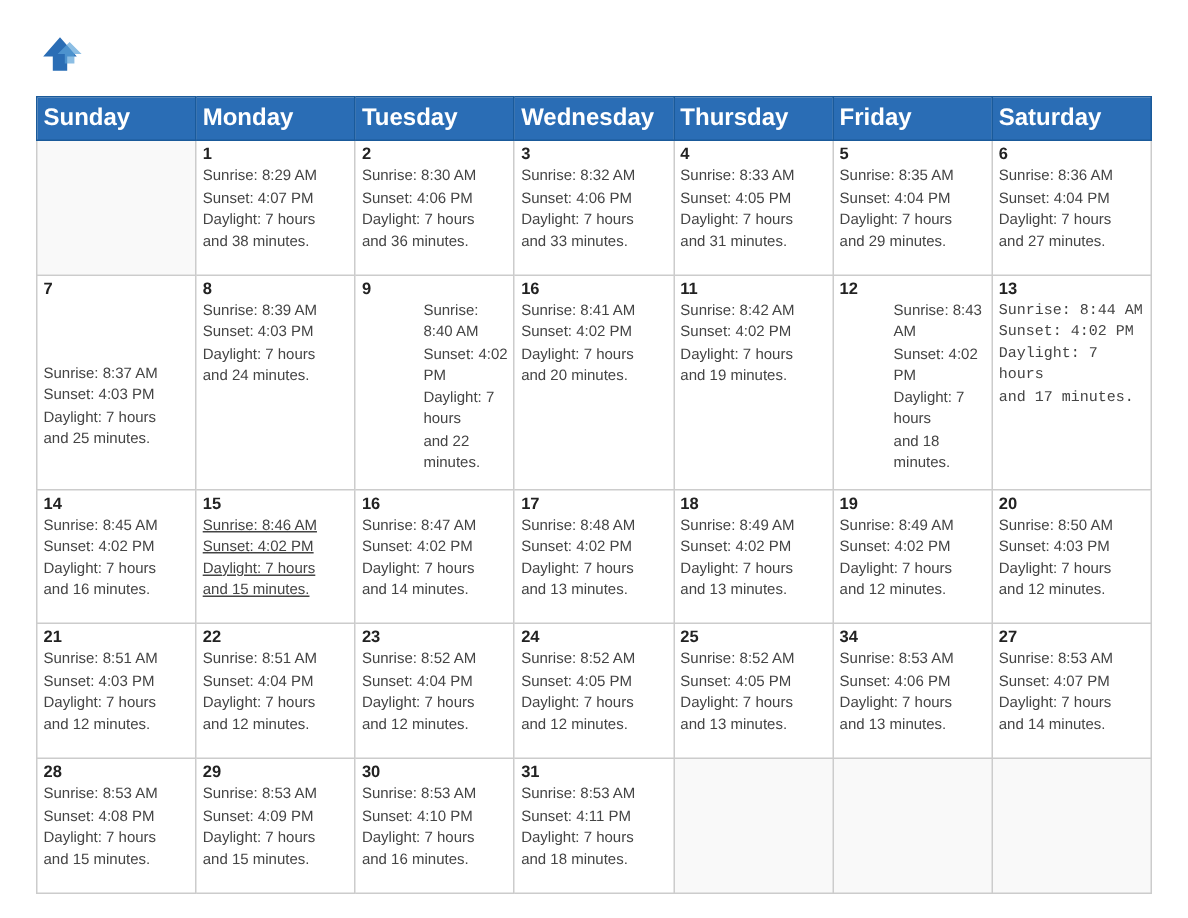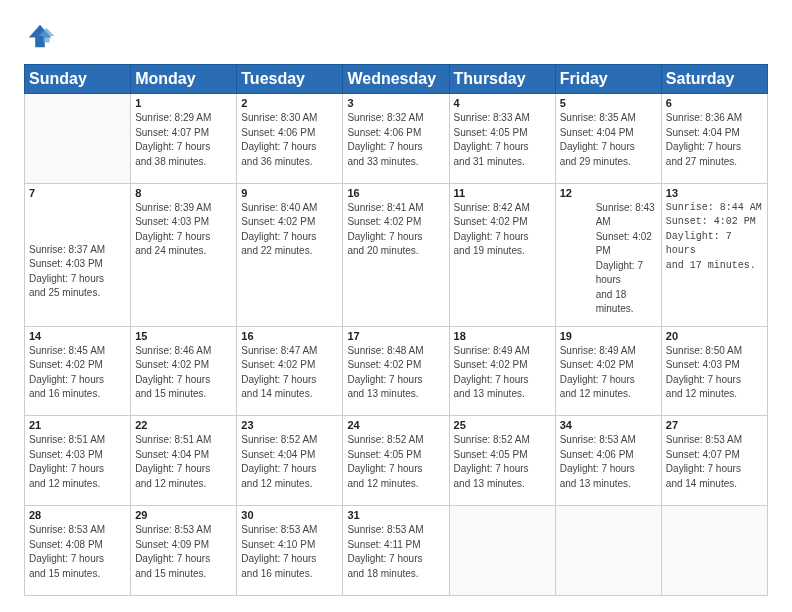--- a/index.html
+++ b/index.html
@@ -189,21 +189,21 @@
           </td>
           <td>
             <span class="day-number">8</span>
             <div class="day-info" style="white-space: pre-line;">Sunrise: 8:39 AM
 Sunset: 4:03 PM
 Daylight: 7 hours
 and 24 minutes.</div>
           </td>
           <td>
             <span class="day-number">9</span>
-            <div class="day-info" style="white-space: pre-line;">Sunrise: 8:40 AM
+            <div class="day-info" style="white-space: pre-line; margin-left: 41px;">Sunrise: 8:40 AM
 Sunset: 4:02 PM
 Daylight: 7 hours
 and 22 minutes.</div>
           </td>
           <td>
             <span class="day-number">16</span>
             <div class="day-info" style="white-space: pre-line;">Sunrise: 8:41 AM
 Sunset: 4:02 PM
 Daylight: 7 hours
 and 20 minutes.</div>
@@ -233,21 +233,21 @@
         <tr>
           <td>
             <span class="day-number">14</span>
             <div class="day-info" style="white-space: pre-line;">Sunrise: 8:45 AM
 Sunset: 4:02 PM
 Daylight: 7 hours
 and 16 minutes.</div>
           </td>
           <td>
             <span class="day-number">15</span>
-            <div class="day-info" style="white-space: pre-line;">Sunrise: 8:46 AM
+            <div class="day-info" style="white-space: pre-line; text-decoration: underline;">Sunrise: 8:46 AM
 Sunset: 4:02 PM
 Daylight: 7 hours
 and 15 minutes.</div>
           </td>
           <td>
             <span class="day-number">16</span>
             <div class="day-info" style="white-space: pre-line;">Sunrise: 8:47 AM
 Sunset: 4:02 PM
 Daylight: 7 hours
 and 14 minutes.</div>

